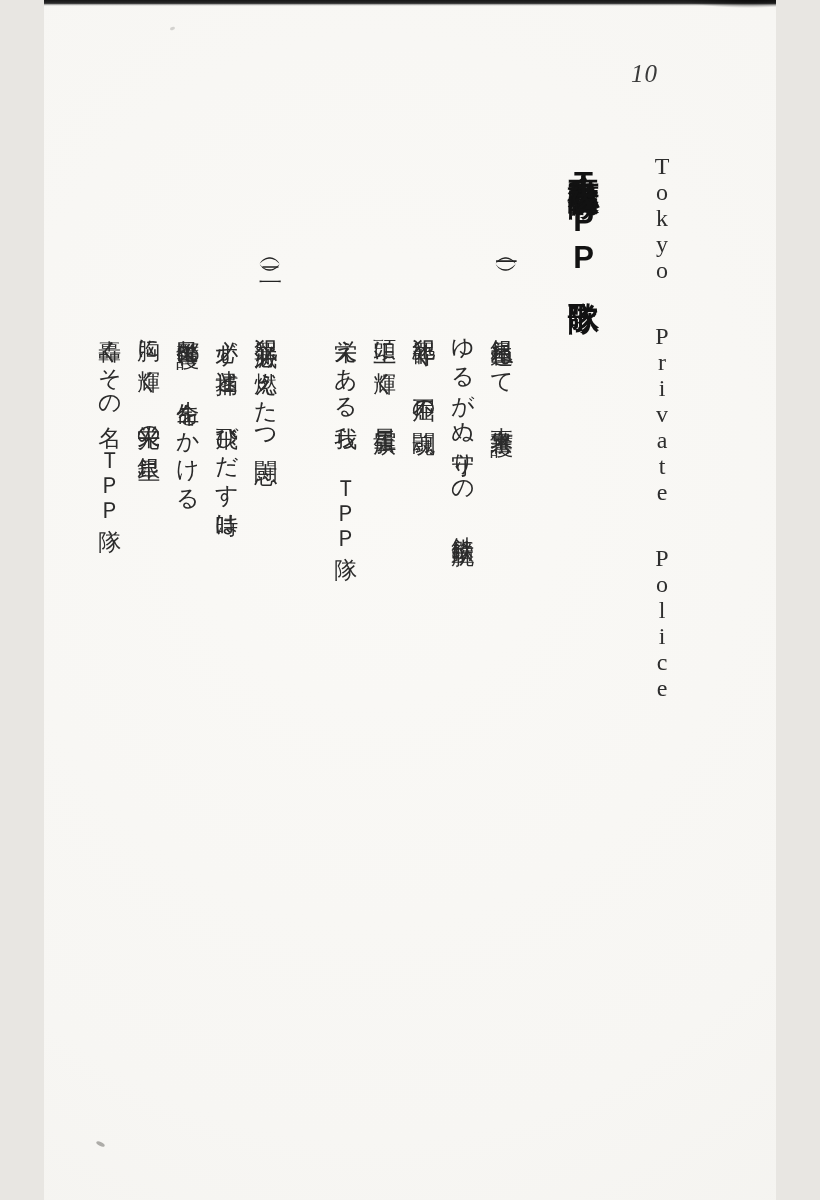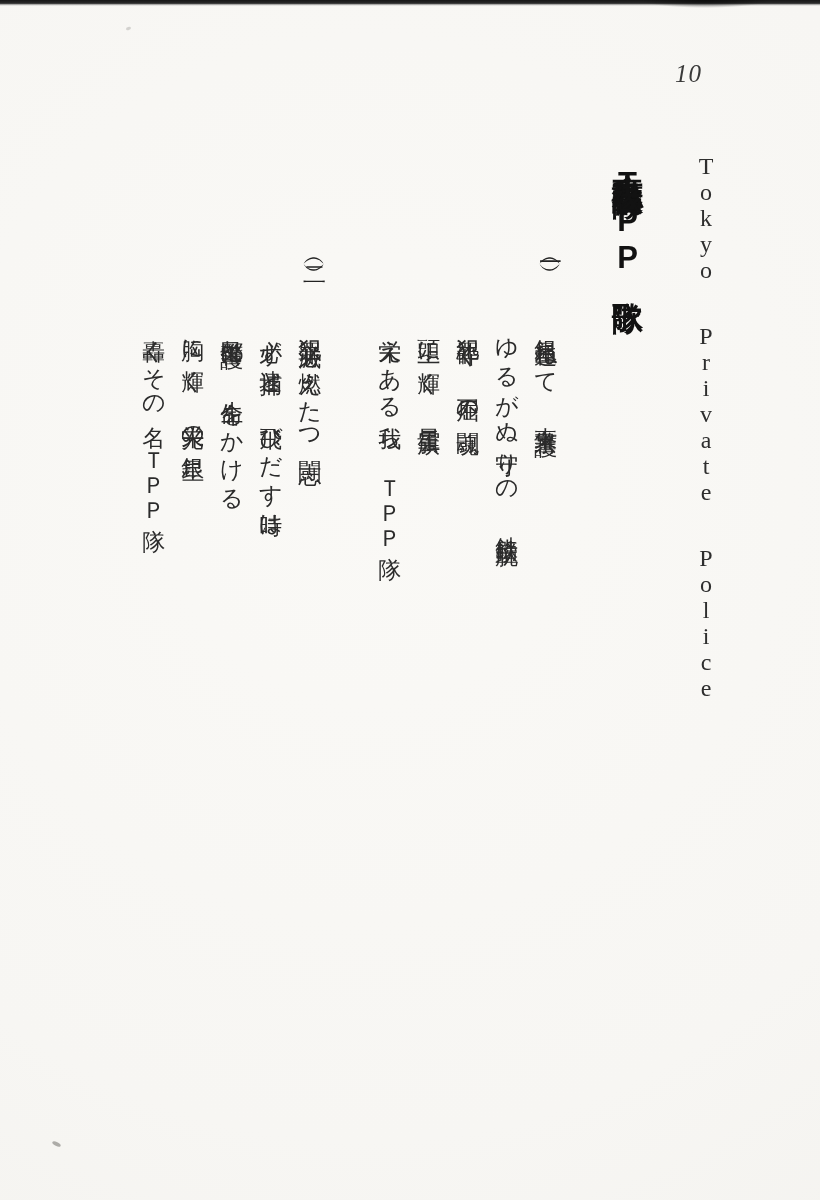--- a/index.html
+++ b/index.html
@@ -2,21 +2,21 @@
 <html><head>
 <meta charset="utf-8">
 <style>
   html, body {
     margin: 0;
     padding: 0;
     background: #e8e6e2;
   }
   .page {
     position: relative;
-    width: 820px;
+    width: 732px;
     height: 1200px;
     margin: 0 auto;
     background:
       radial-gradient(ellipse 140% 100% at 45% 40%, #faf9f6 0%, #f7f6f3 55%, #f1f0ec 100%);
     overflow: hidden;
     font-family: "Liberation Serif", "DejaVu Serif", serif;
     color: #262626;
   }
   
   .scan-edge-top {

